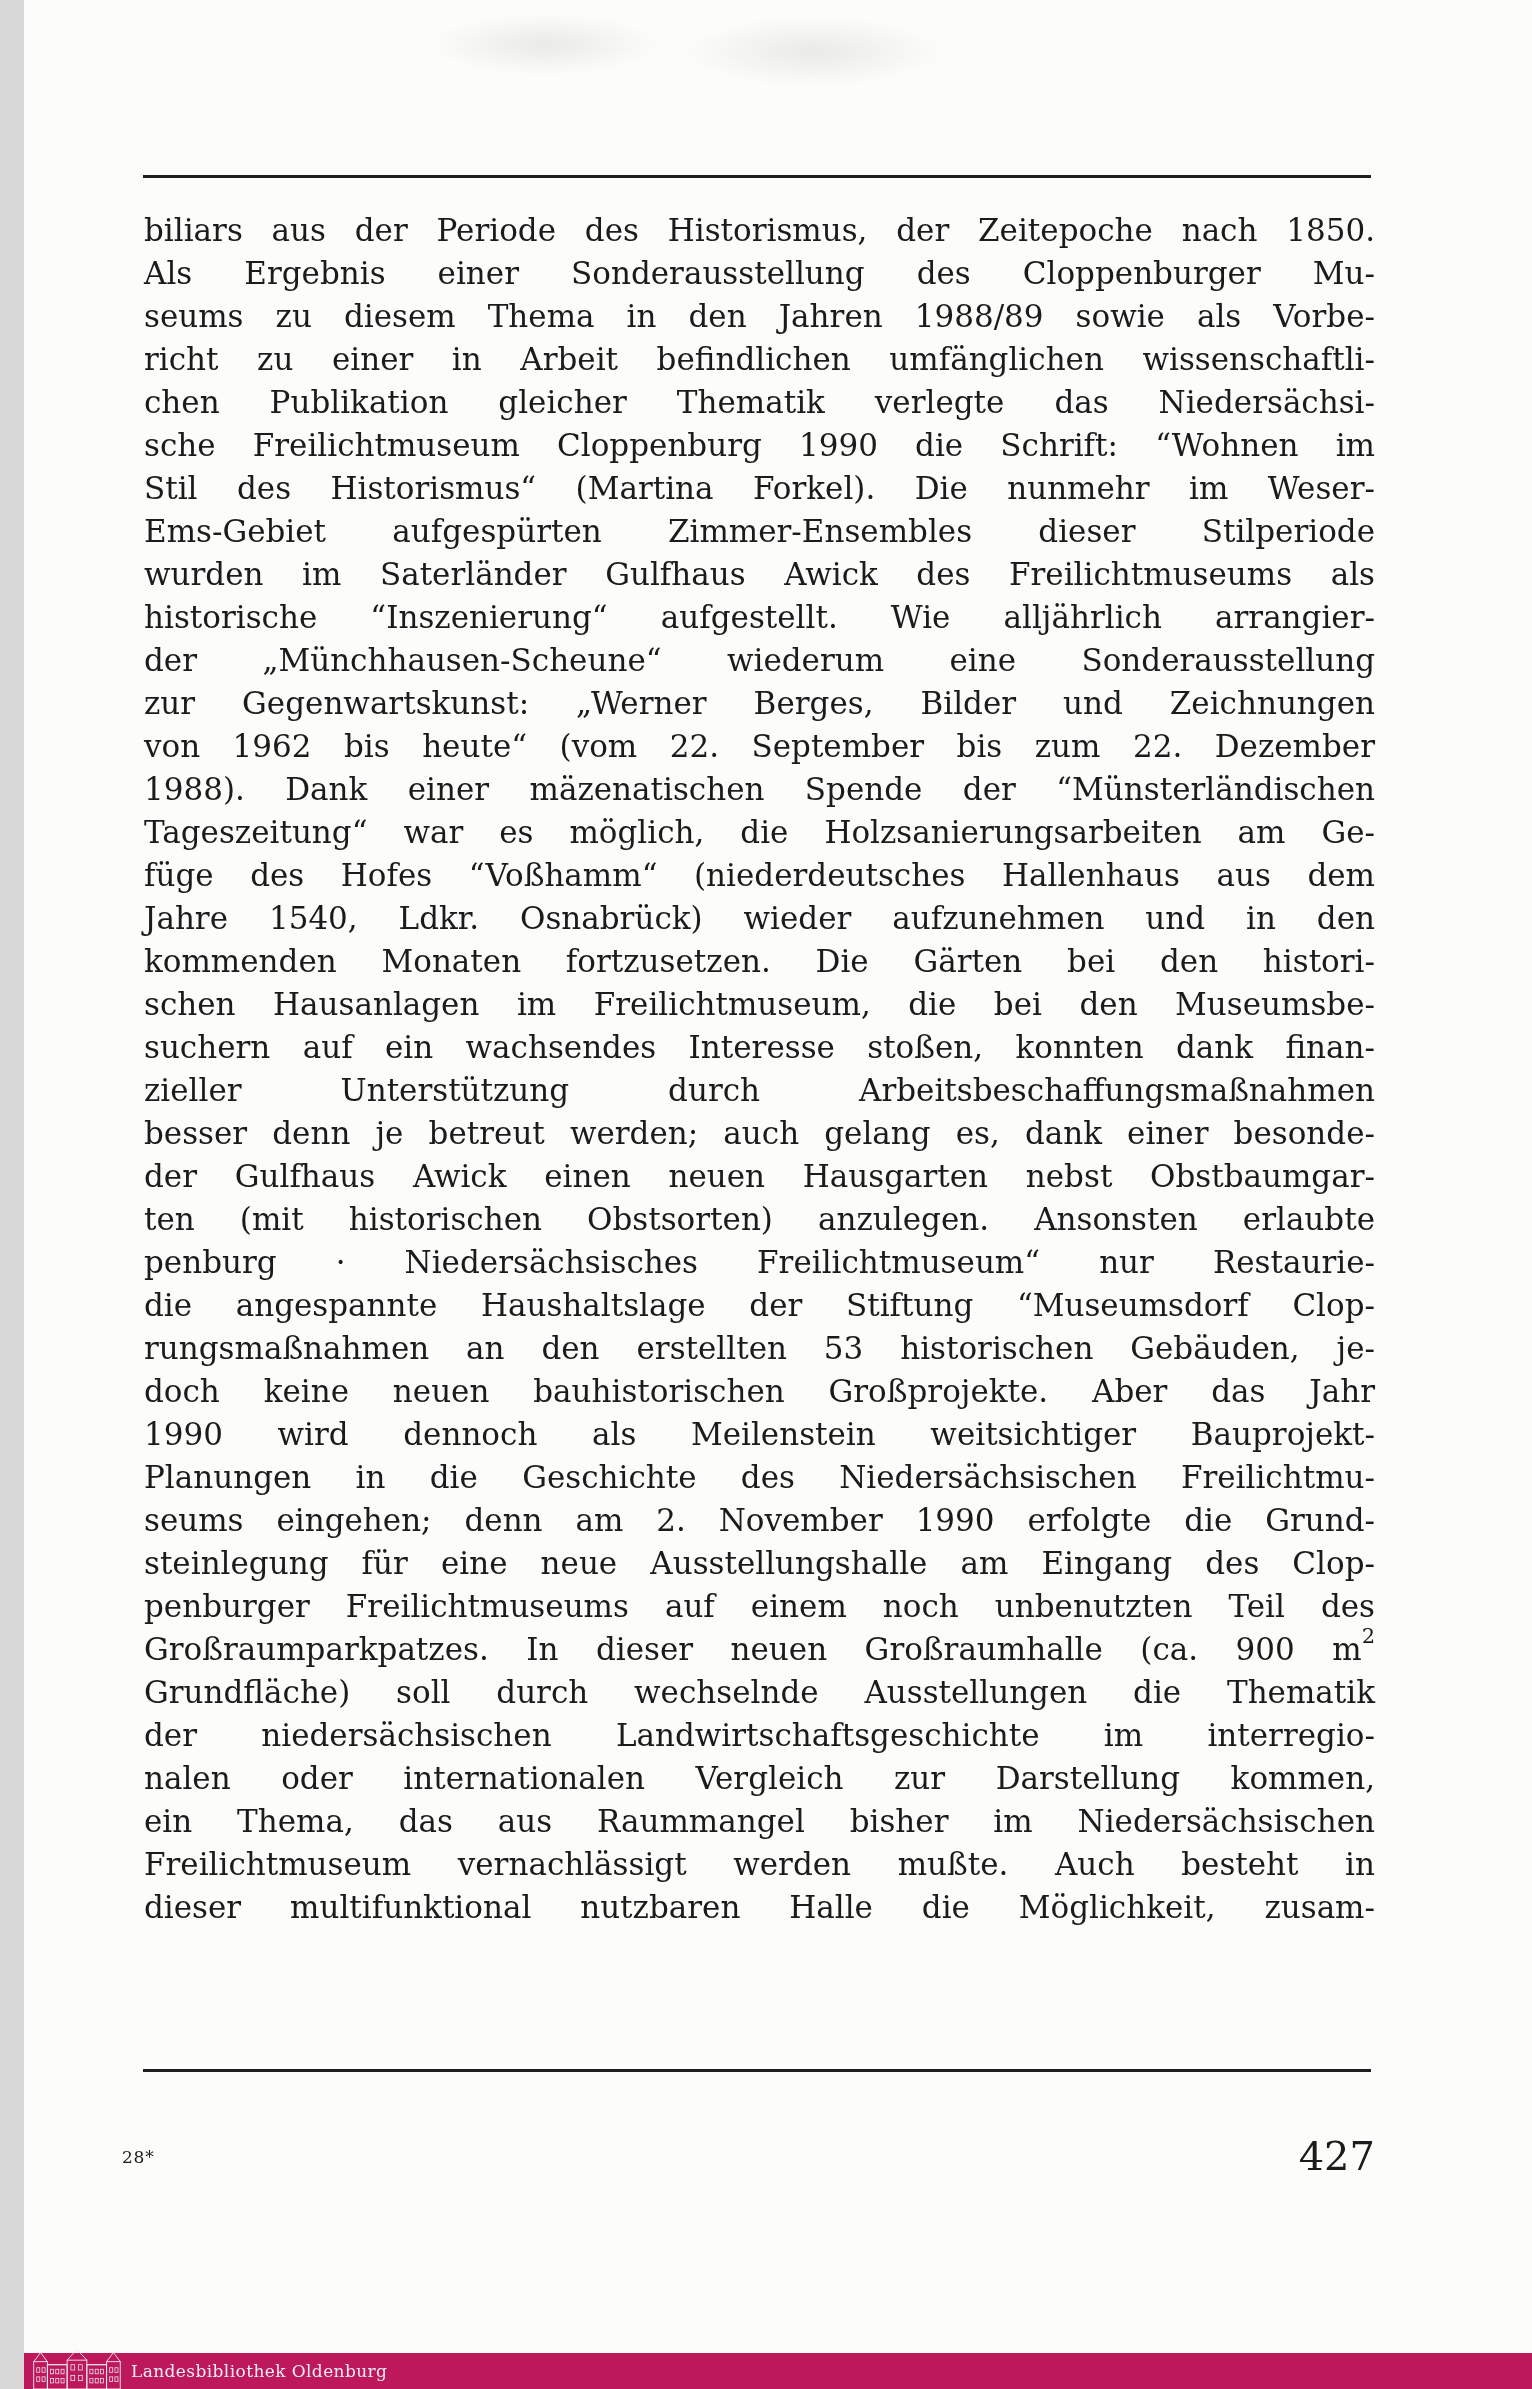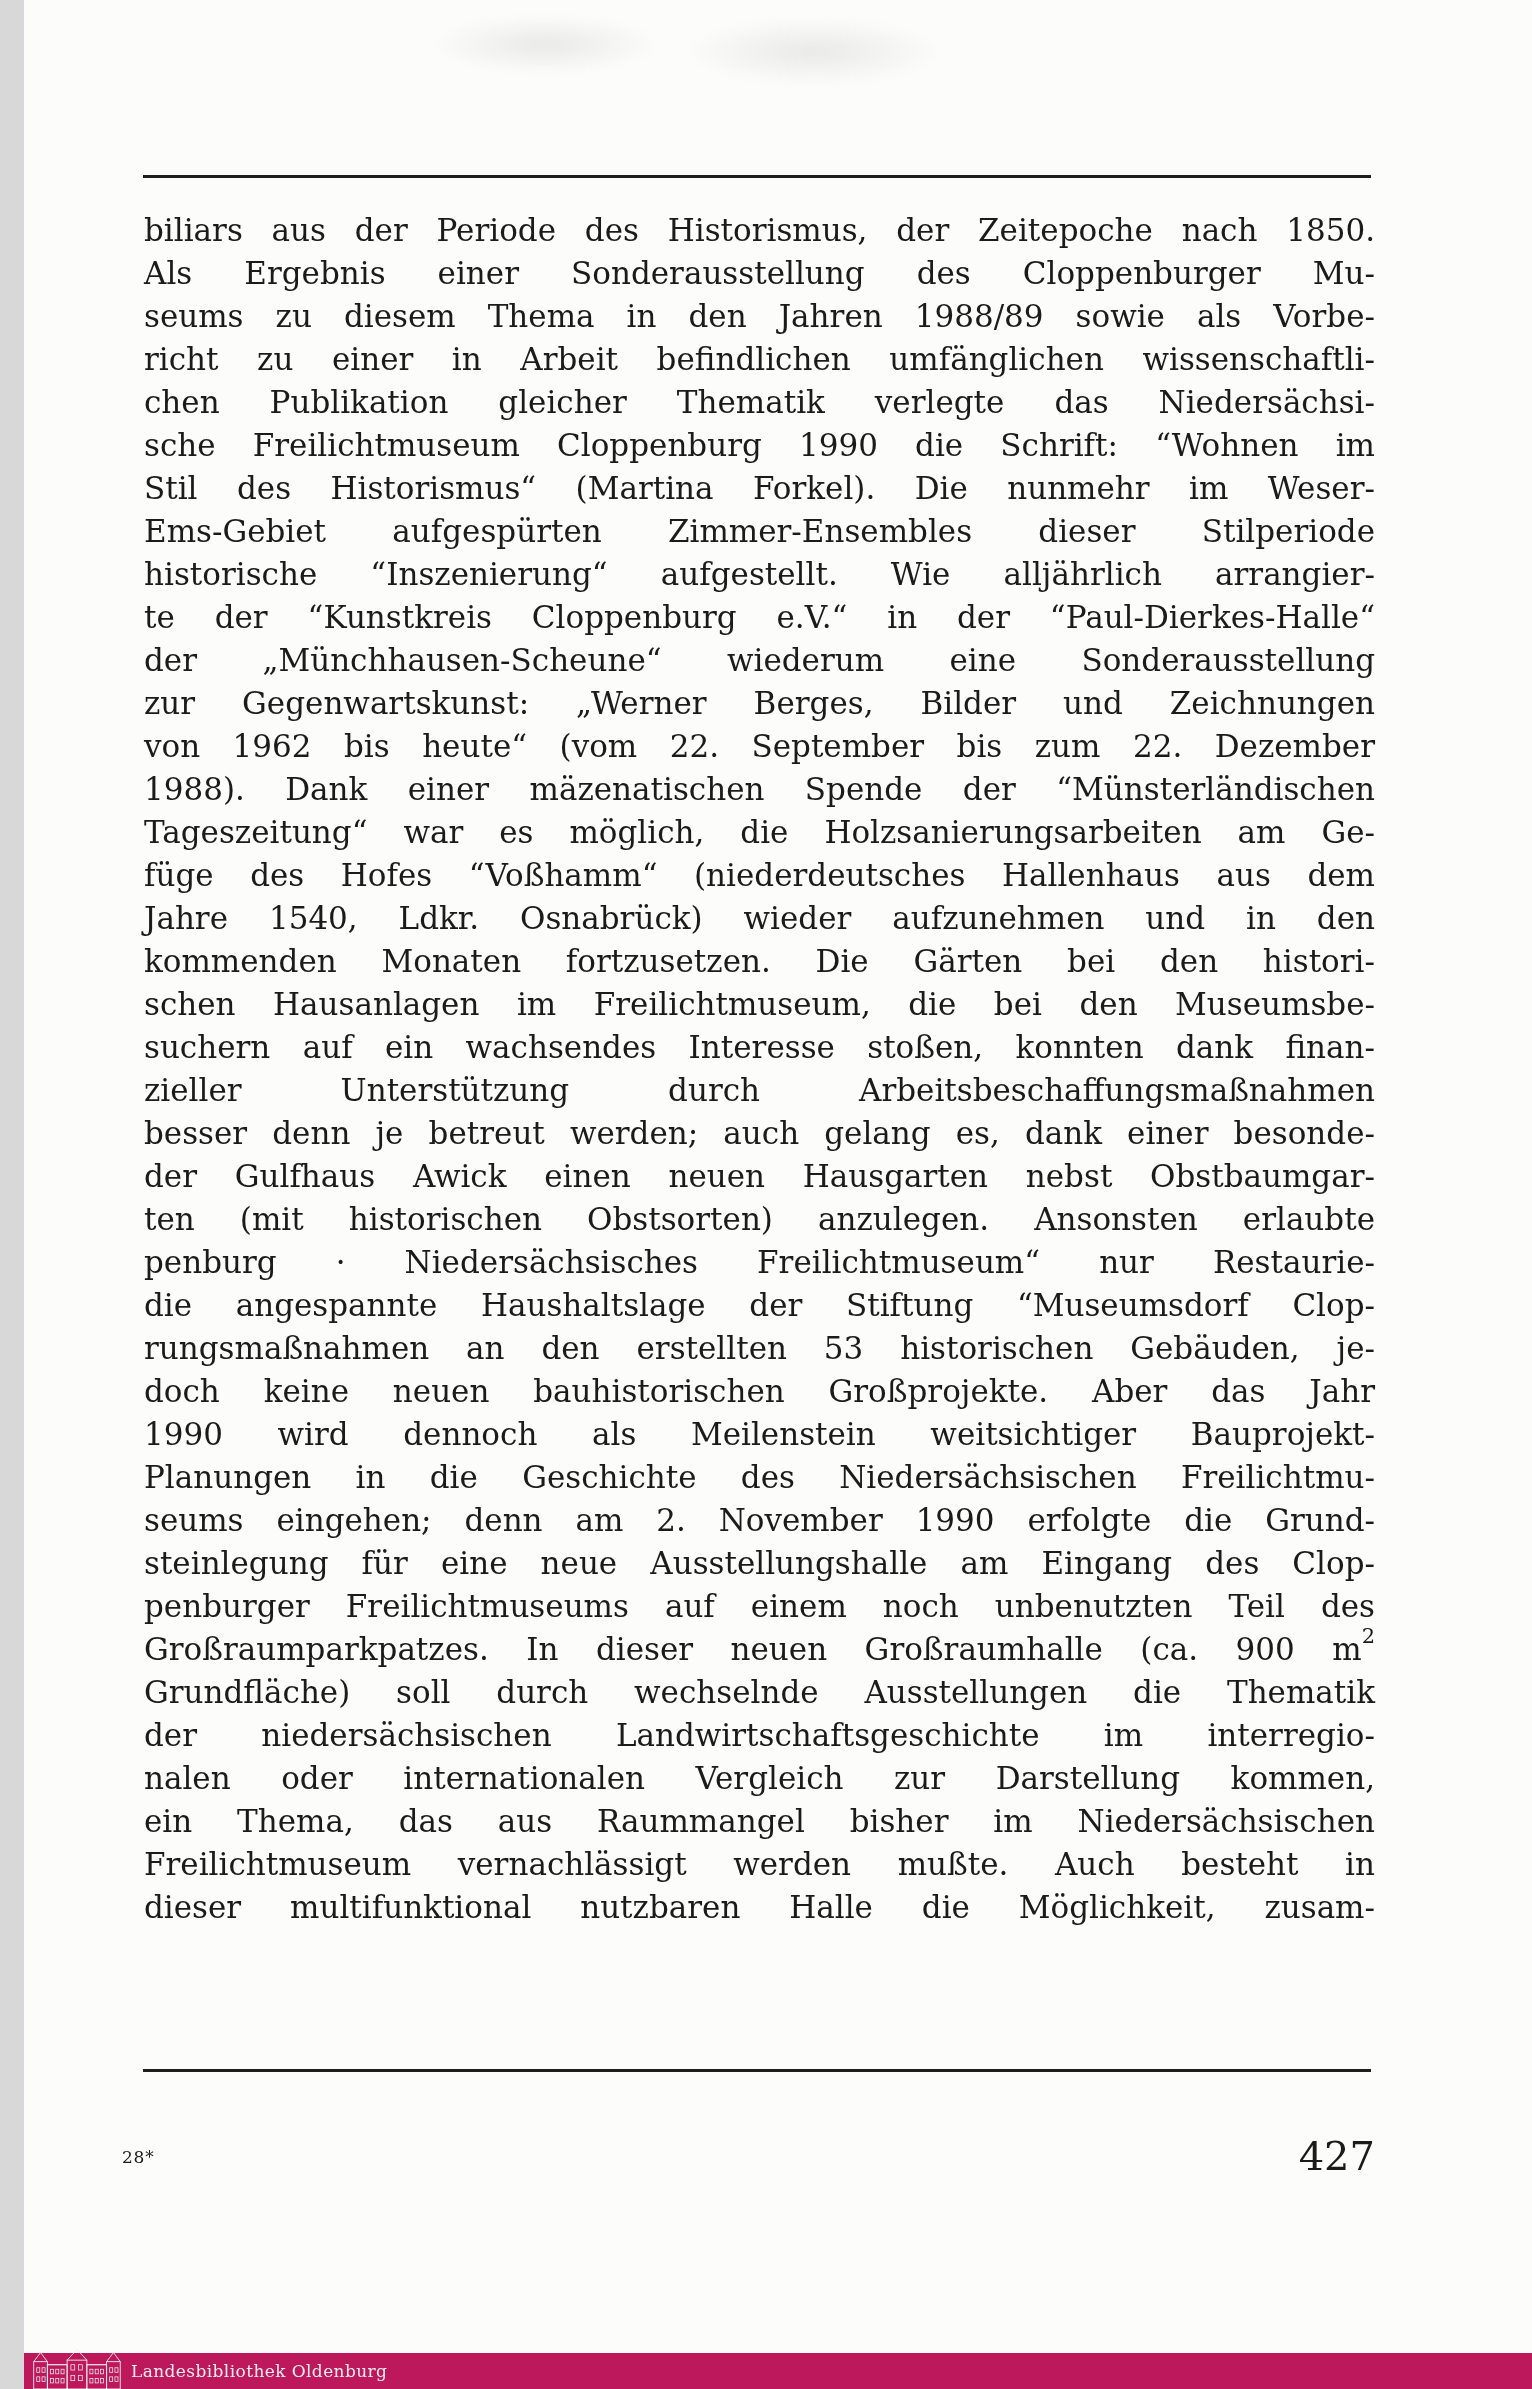--- a/index.html
+++ b/index.html
@@ -100,22 +100,22 @@
 
   <div class="text-block">
     <div class="line">biliars aus der Periode des Historismus, der Zeitepoche nach 1850.</div>
     <div class="line">Als Ergebnis einer Sonderausstellung des Cloppenburger Mu-</div>
     <div class="line">seums zu diesem Thema in den Jahren 1988/89 sowie als Vorbe-</div>
     <div class="line">richt zu einer in Arbeit befindlichen umfänglichen wissenschaftli-</div>
     <div class="line">chen Publikation gleicher Thematik verlegte das Niedersächsi-</div>
     <div class="line">sche Freilichtmuseum Cloppenburg 1990 die Schrift: “Wohnen im</div>
     <div class="line">Stil des Historismus“ (Martina Forkel). Die nunmehr im Weser-</div>
     <div class="line">Ems-Gebiet aufgespürten Zimmer-Ensembles dieser Stilperiode</div>
+    <div class="line">wurden im Saterländer Gulfhaus Awick des Freilichtmuseums als</div>
     <div class="line">historische “Inszenierung“ aufgestellt. Wie alljährlich arrangier-</div>
-    <div class="line">te der “Kunstkreis Cloppenburg e.V.“ in der “Paul-Dierkes-Halle“</div>
     <div class="line">der „Münchhausen-Scheune“ wiederum eine Sonderausstellung</div>
     <div class="line">zur Gegenwartskunst: „Werner Berges, Bilder und Zeichnungen</div>
     <div class="line">von 1962 bis heute“ (vom 22. September bis zum 22. Dezember</div>
     <div class="line">1988). Dank einer mäzenatischen Spende der “Münsterländischen</div>
     <div class="line">Tageszeitung“ war es möglich, die Holzsanierungsarbeiten am Ge-</div>
     <div class="line">füge des Hofes “Voßhamm“ (niederdeutsches Hallenhaus aus dem</div>
     <div class="line">Jahre 1540, Ldkr. Osnabrück) wieder aufzunehmen und in den</div>
     <div class="line">kommenden Monaten fortzusetzen. Die Gärten bei den histori-</div>
     <div class="line">schen Hausanlagen im Freilichtmuseum, die bei den Museumsbe-</div>
     <div class="line">suchern auf ein wachsendes Interesse stoßen, konnten dank finan-</div>

